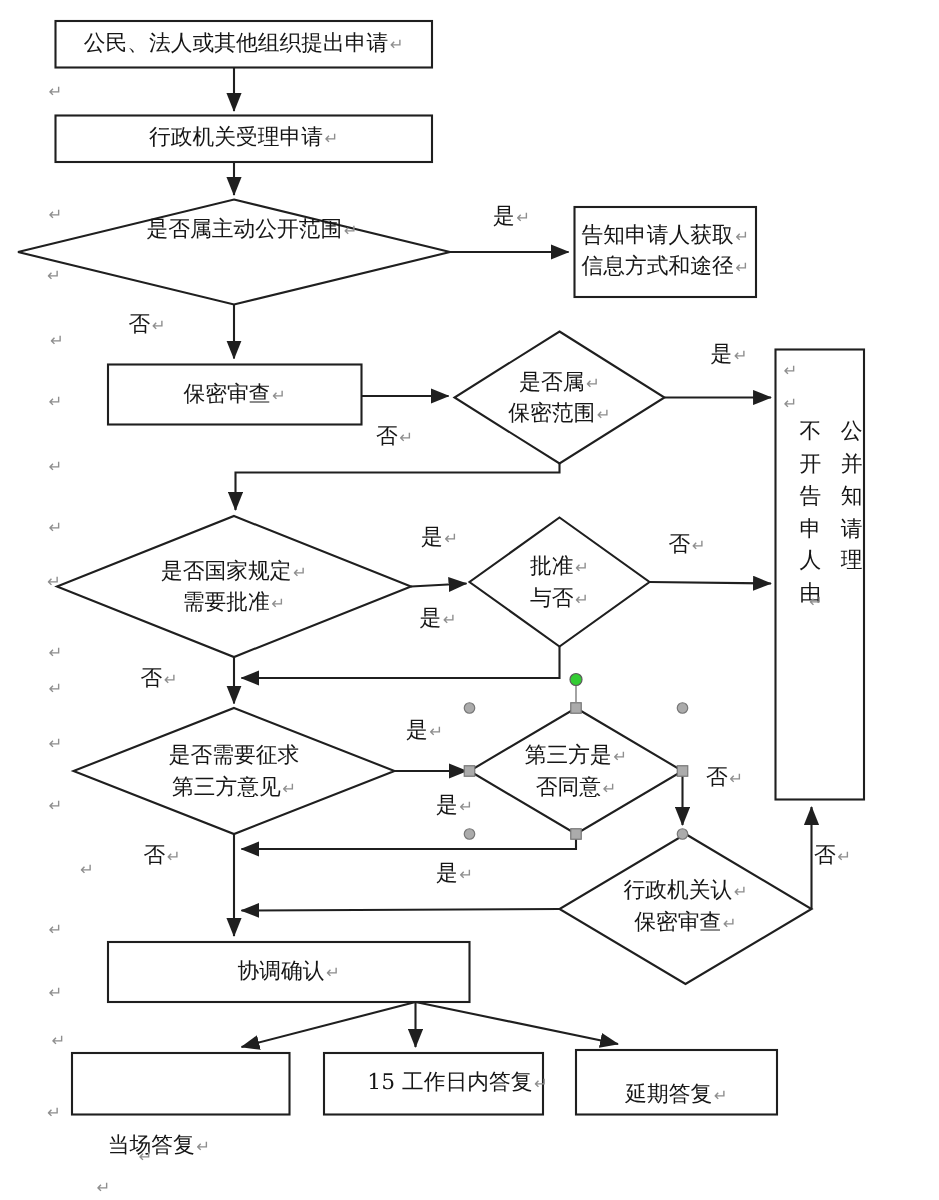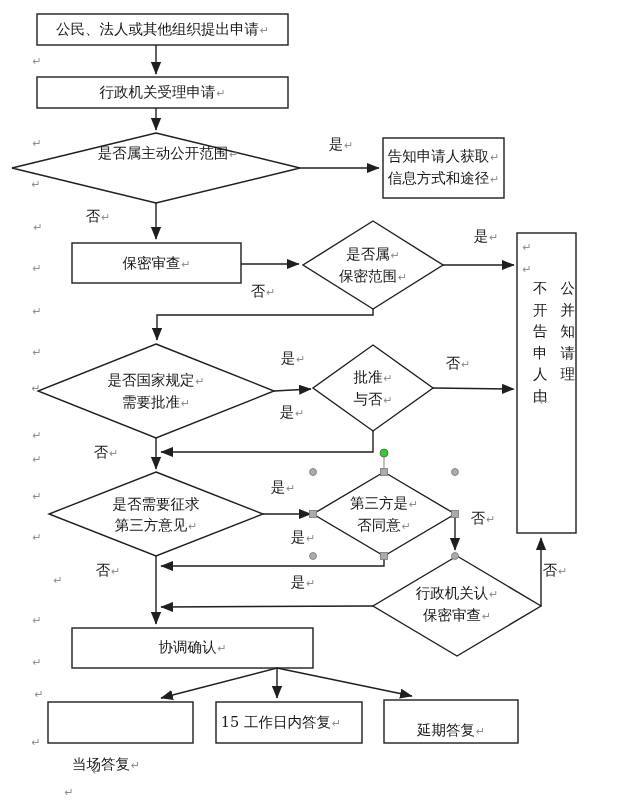--- a/index.html
+++ b/index.html
@@ -103,21 +103,21 @@
   </div>
   <div class="node" style="left:72px;top:243px;width:169px;height:41px;">
     <span class="ln"><span>保密审查</span><span class="mk">↵</span></span>
   </div>
   <div class="node" style="left:72px;top:628px;width:241px;height:40px;">
     <span class="ln"><span>协调确认</span><span class="mk">↵</span></span>
   </div>
   <div class="node" style="left:48px;top:744px;width:116px;height:41px;">
     <span class="ln"><span>当场答复</span><span class="mk">↵</span></span>
   </div>
-  <div class="node" style="left:216px;top:702px;width:130px;height:41px;">
+  <div class="node" style="left:216px;top:702px;width:130px;height:41px;padding-left:24px;">
     <span class="ln"><span>15 工作日内答复</span><span class="mk">↵</span></span>
   </div>
   <div class="node" style="left:384px;top:700px;width:134px;height:31px;margin-top:15px;">
     <span class="ln"><span>延期答复</span><span class="mk">↵</span></span>
   </div>
 
   <div class="node dia" style="left:156px;top:154px;margin-left:12px;">
     <span class="ln"><span>是否属主动公开范围</span><span class="mk">↵</span></span>
   </div>
   <div class="node dia" style="left:156px;top:392px;">

